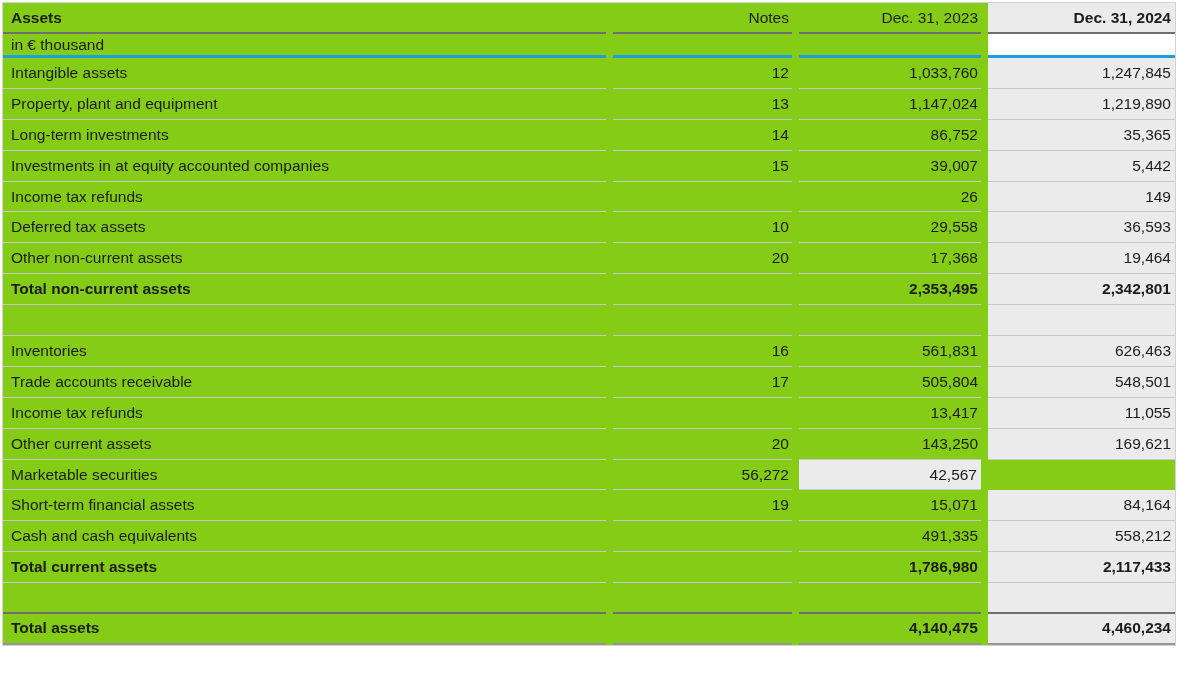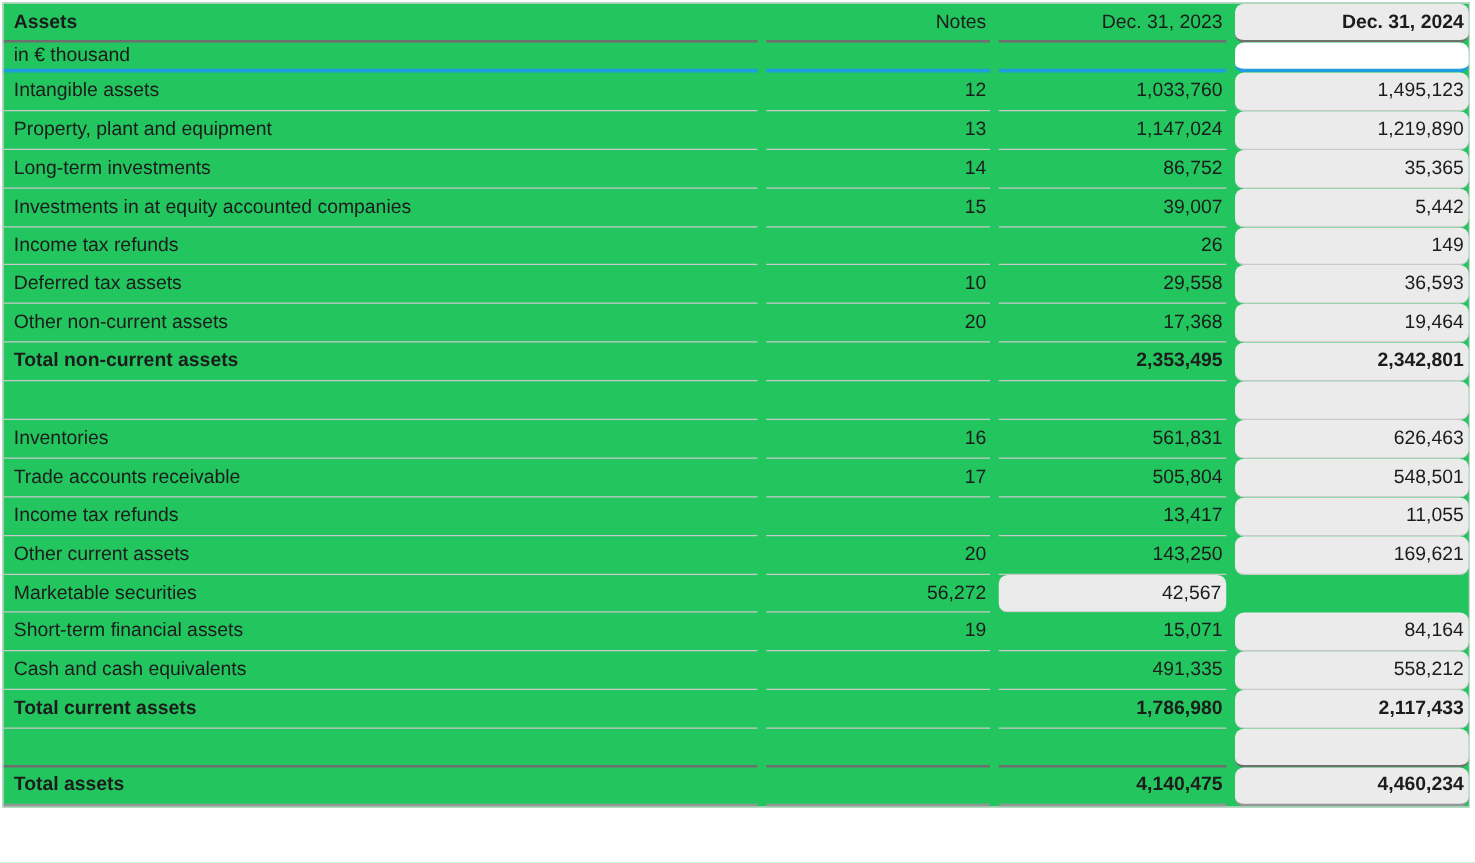--- a/index.html
+++ b/index.html
@@ -7,39 +7,39 @@
     width: 1180px; height: 690px;
     background: #ffffff;
     font-family: "Liberation Sans", sans-serif;
     color: var(--text, #1c1c1c);
     overflow: hidden;
   }
   .sheet {
     margin: 2px 0 8px 2px;
     width: 1174px;
     border: 1px solid var(--outer-border, #d2d2d2);
-    background: #22c55e;
+    background: #84cc16;
   }
   .row {
     display: grid;
     grid-template-columns: 603px 179px 182px 187px;
     column-gap: 7px;
   }
   .cell {
     display: flex;
     align-items: center;
     height: 30.9px;
     border-bottom: 1px solid var(--row-separator, #c9c9c9);
     font-size: 15.5px;
     white-space: nowrap;
     overflow: hidden;
   }
   .cell.label { justify-content: flex-start; padding-left: 8px; }
   .cell.num   { justify-content: flex-end;  padding-right: 3px; }
-  .cell.y2024 { background: var(--highlighted-column-bg, #ebebeb); padding-right: 4px; border-radius: 7px; }
+  .cell.y2024 { background: var(--highlighted-column-bg, #ebebeb); padding-right: 4px; }
 
   
   .row--head .cell {
     height: 31px;
     border-bottom: 2px solid var(--strong-separator, #6f6f6f);
   }
   .row--head .label { font-weight: 700; }
   .row--head .y2024 { font-weight: 700; }
 
   
@@ -78,21 +78,21 @@
     <div class="cell num"></div>
     <div class="cell num"></div>
     <div class="cell num y2024"></div>
   </div>
 
   <div id="rows-container">
       <div class="row">
     <div class="cell label">Intangible assets</div>
     <div class="cell num">12</div>
     <div class="cell num">1,033,760</div>
-    <div class="cell num y2024">1,495,123</div>
+    <div class="cell num y2024">1,247,845</div>
   </div>
       <div class="row">
     <div class="cell label">Property, plant and equipment</div>
     <div class="cell num">13</div>
     <div class="cell num">1,147,024</div>
     <div class="cell num y2024">1,219,890</div>
   </div>
       <div class="row">
     <div class="cell label">Long-term investments</div>
     <div class="cell num">14</div>

